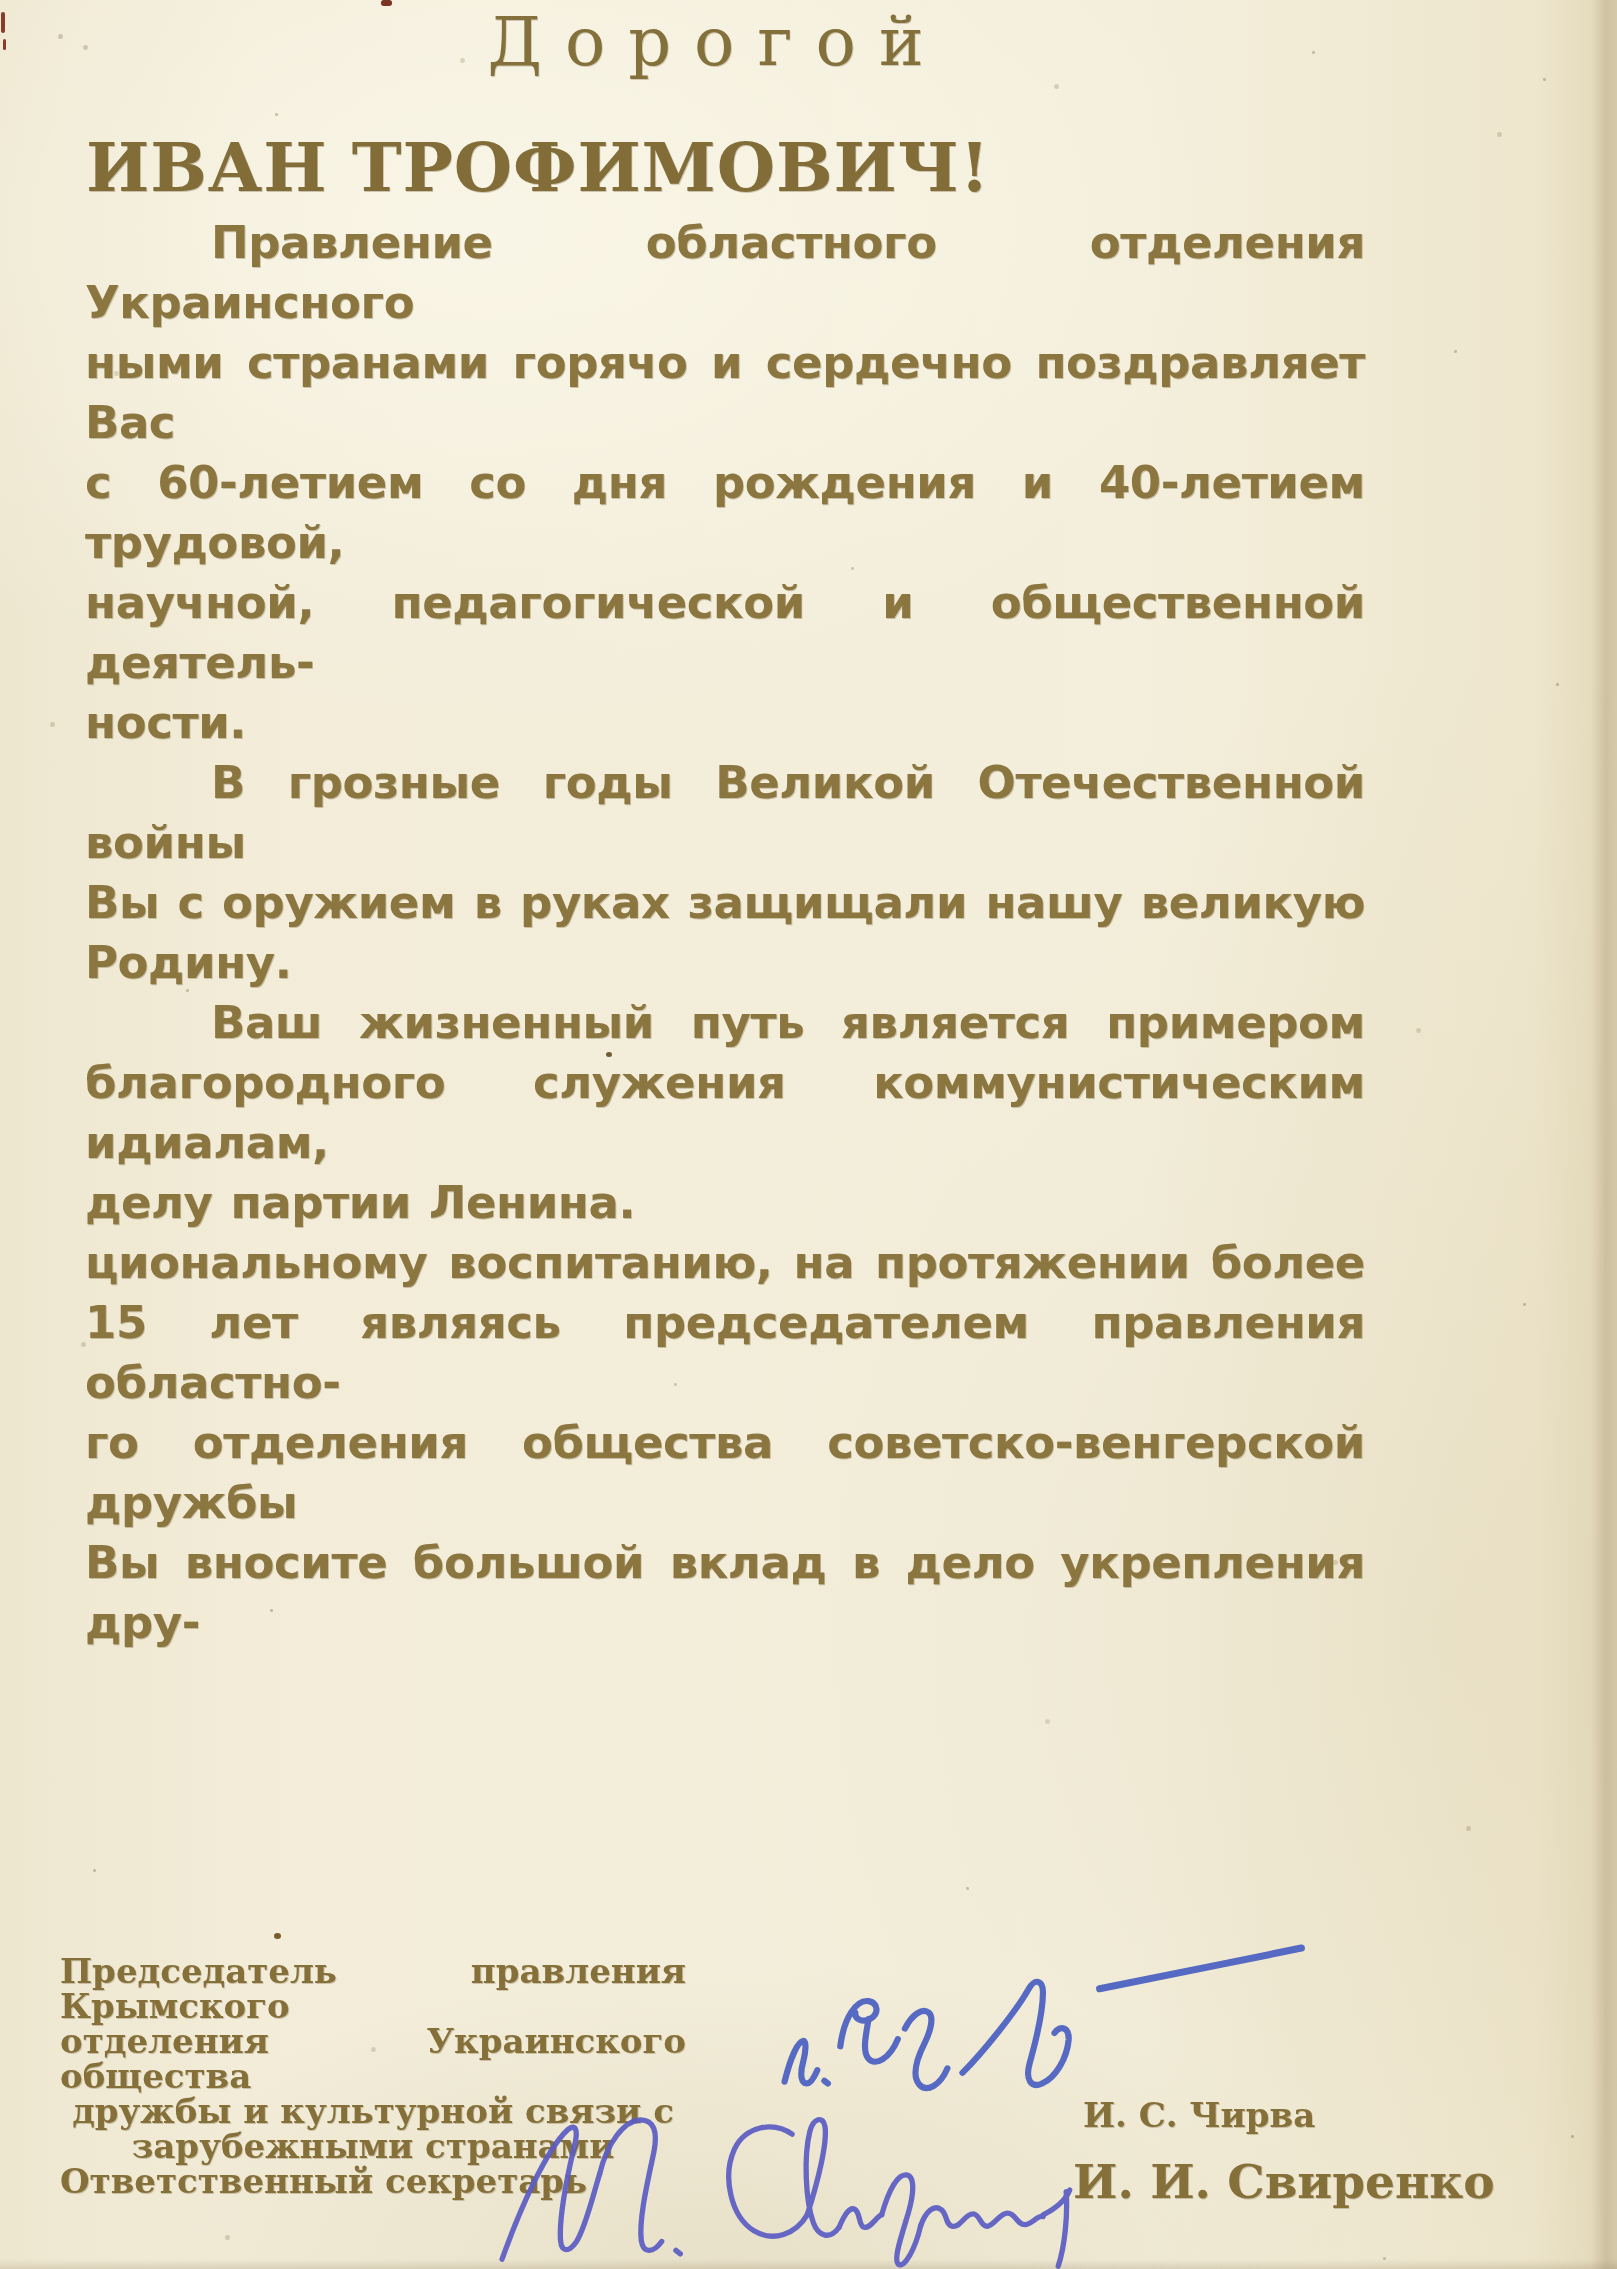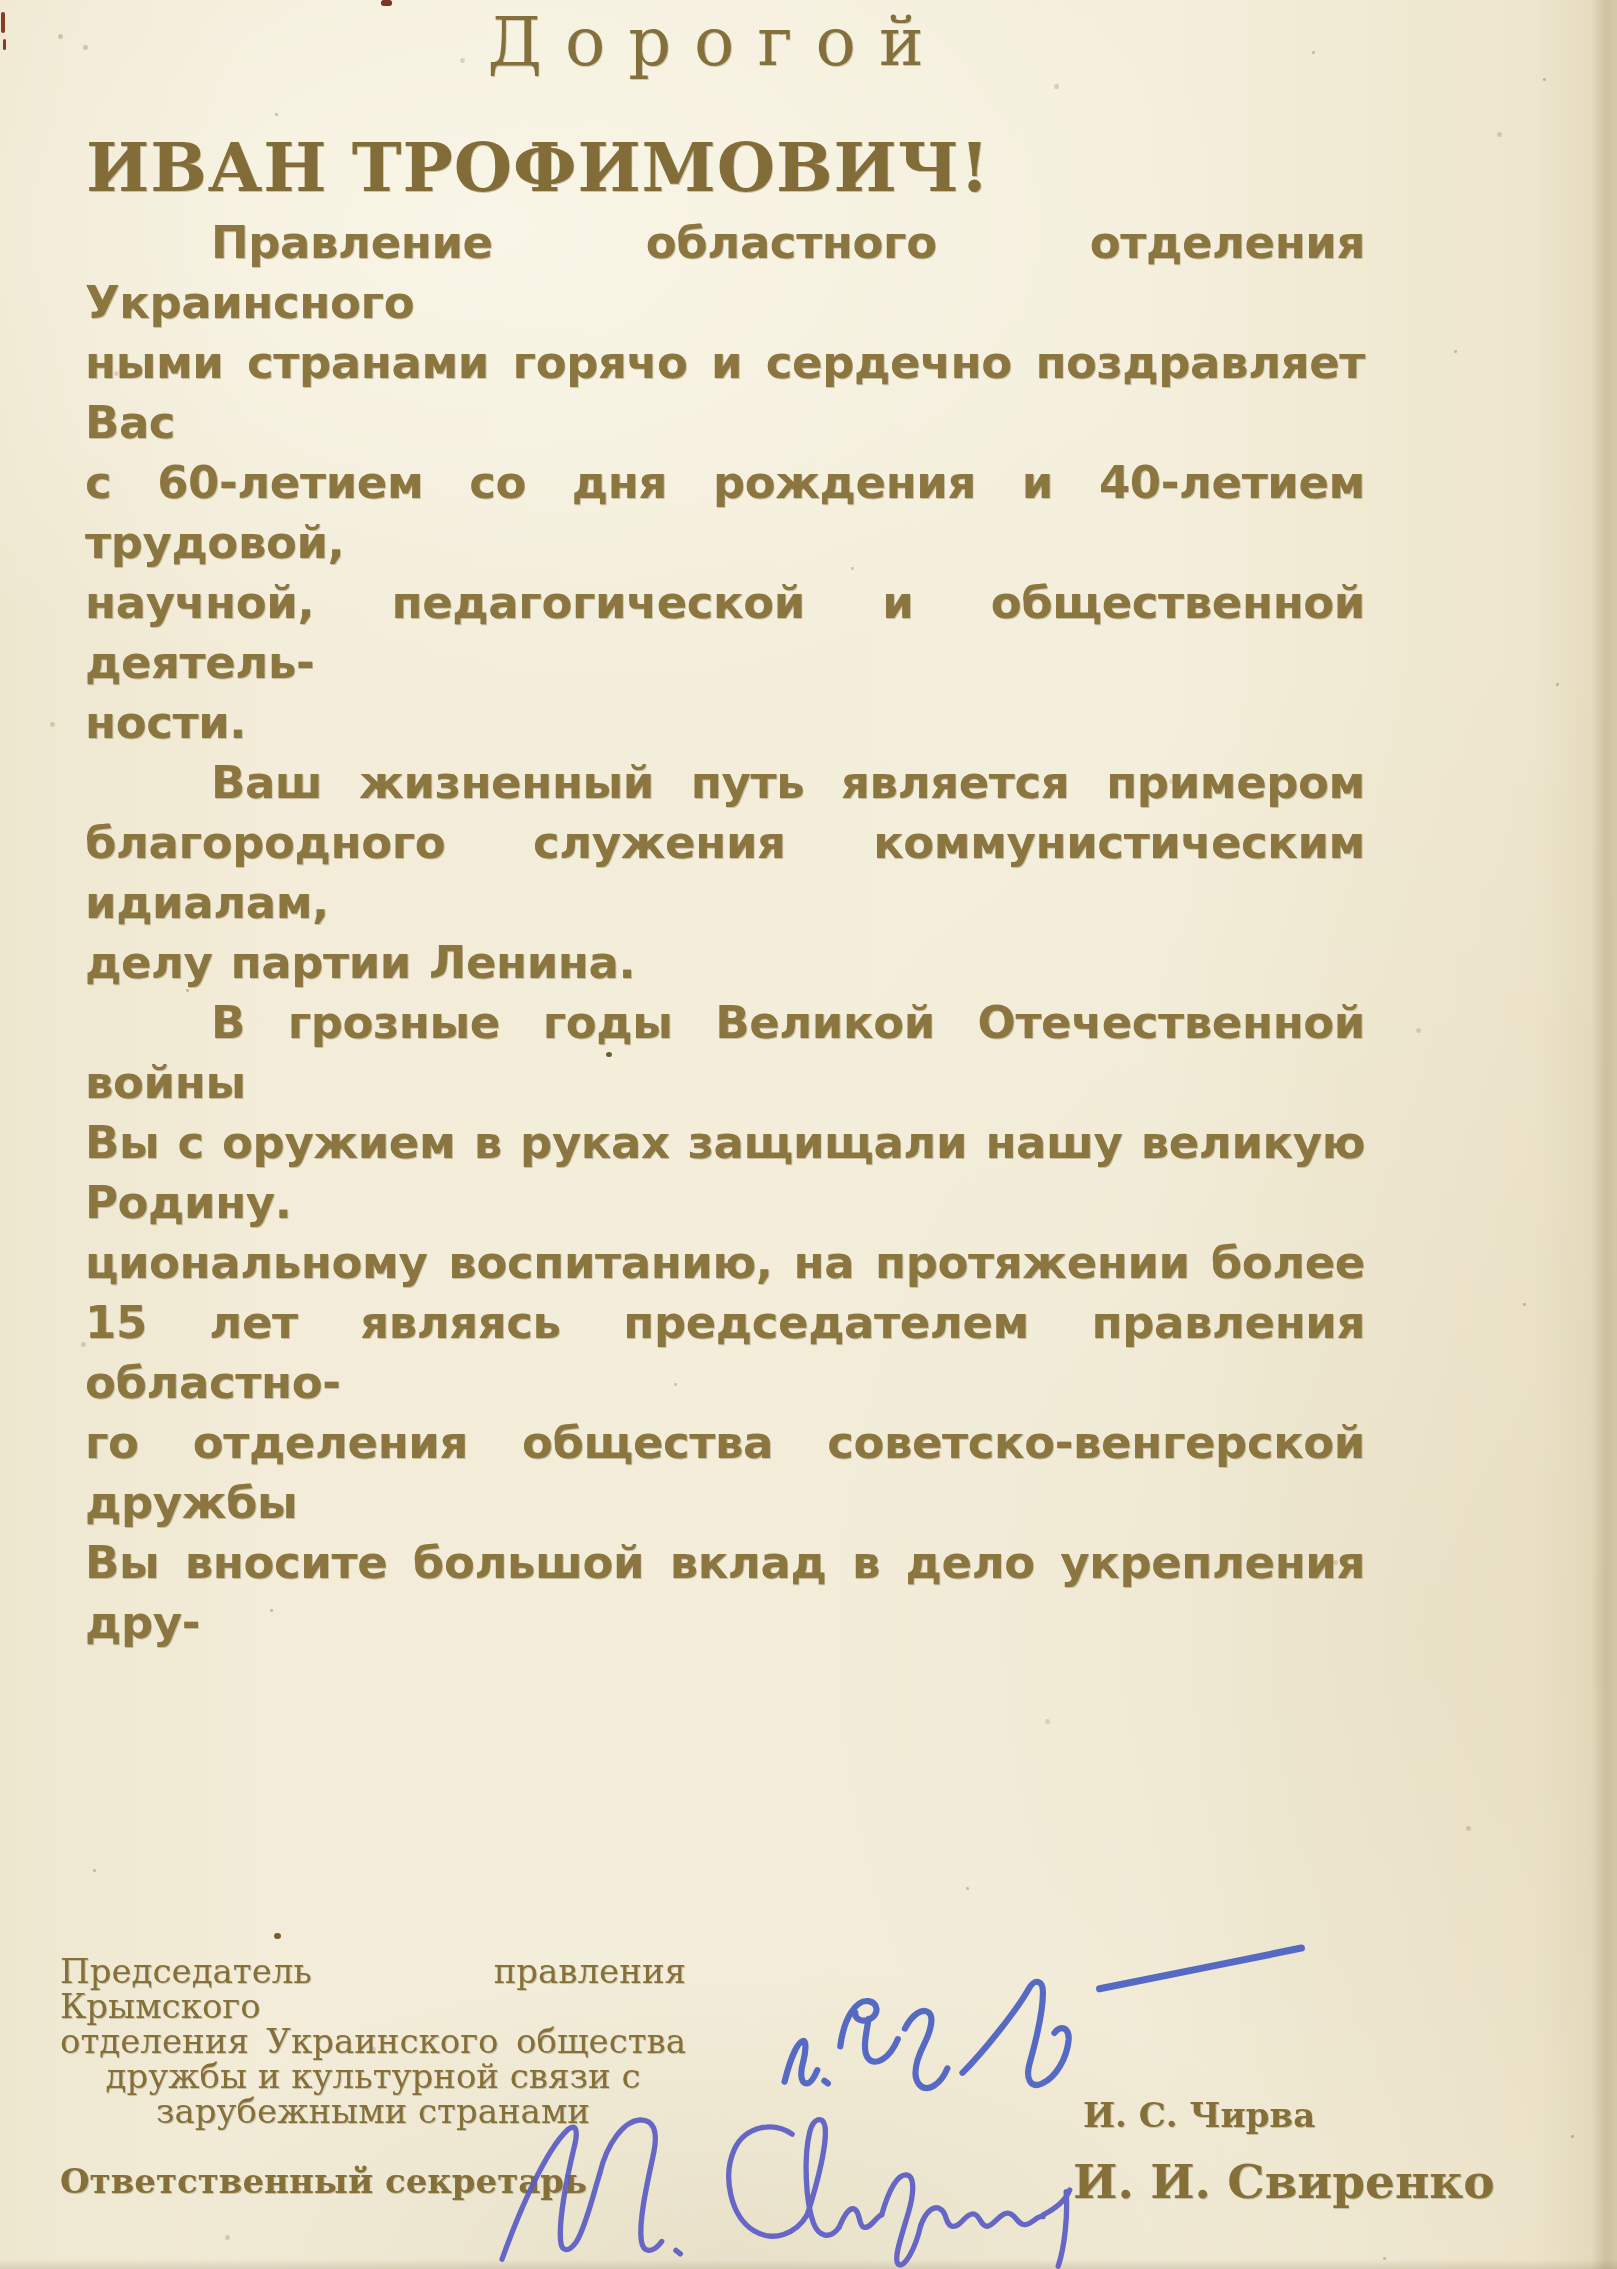--- a/index.html
+++ b/index.html
@@ -45,21 +45,21 @@
     color:#8c7640;
     text-align:justify;text-align-last:justify;
     text-shadow:0.9px 0.9px 0 rgba(104,86,44,.30);
     margin-left:16px;
   }
   .line.first{text-indent:126px;}
   .line.last{text-align-last:left;}
 
   .role-block{position:absolute;left:60px;top:1954px;width:626px;}
   .role-line{
-    font-family:"DejaVu Serif", serif;font-weight:normal;
+    font-family:"DejaVu Serif", serif;font-weight:bold;
     font-size:34px;line-height:35px;color:#86703a;
     text-align:center;text-shadow:0.9px 0.9px 0 rgba(100,82,42,.28);
   }
   .role-line.justify{text-align:justify;text-align-last:justify;}
 
   .sig-name{
     position:absolute;
     font-family:"DejaVu Serif", serif;font-weight:bold;
     color:#86703a;text-shadow:0.9px 0.9px 0 rgba(100,82,42,.28);
     white-space:nowrap;
@@ -116,28 +116,28 @@
 
   <div class="body-block" id="paragraphs">
       <div>
         <div class="line first">Правление областного отделения Украинсного</div>
         <div class="line">ными странами горячо и сердечно поздравляет Вас</div>
         <div class="line">с 60-летием со дня рождения и 40-летием трудовой,</div>
         <div class="line">научной, педагогической и общественной деятель-</div>
         <div class="line last">ности.</div>
       </div>
       <div>
+        <div class="line first">В грозные годы Великой Отечественной войны</div>
+        <div class="line">Вы с оружием в руках защищали нашу великую</div>
+        <div class="line last">Родину.</div>
+      </div>
+      <div>
         <div class="line first">Ваш жизненный путь является примером</div>
         <div class="line">благородного служения коммунистическим идиалам,</div>
         <div class="line last">делу партии Ленина.</div>
-      </div>
-      <div>
-        <div class="line first">В грозные годы Великой Отечественной войны</div>
-        <div class="line">Вы с оружием в руках защищали нашу великую</div>
-        <div class="line last">Родину.</div>
       </div>
       <div>
         <div class="line">циональному воспитанию, на протяжении более</div>
         <div class="line">15 лет являясь председателем правления областно-</div>
         <div class="line">го отделения общества советско-венгерской дружбы</div>
         <div class="line">Вы вносите большой вклад в дело укрепления дру-</div>
       </div>
     </div>
 
   <div class="role-block" id="chairman-role">

